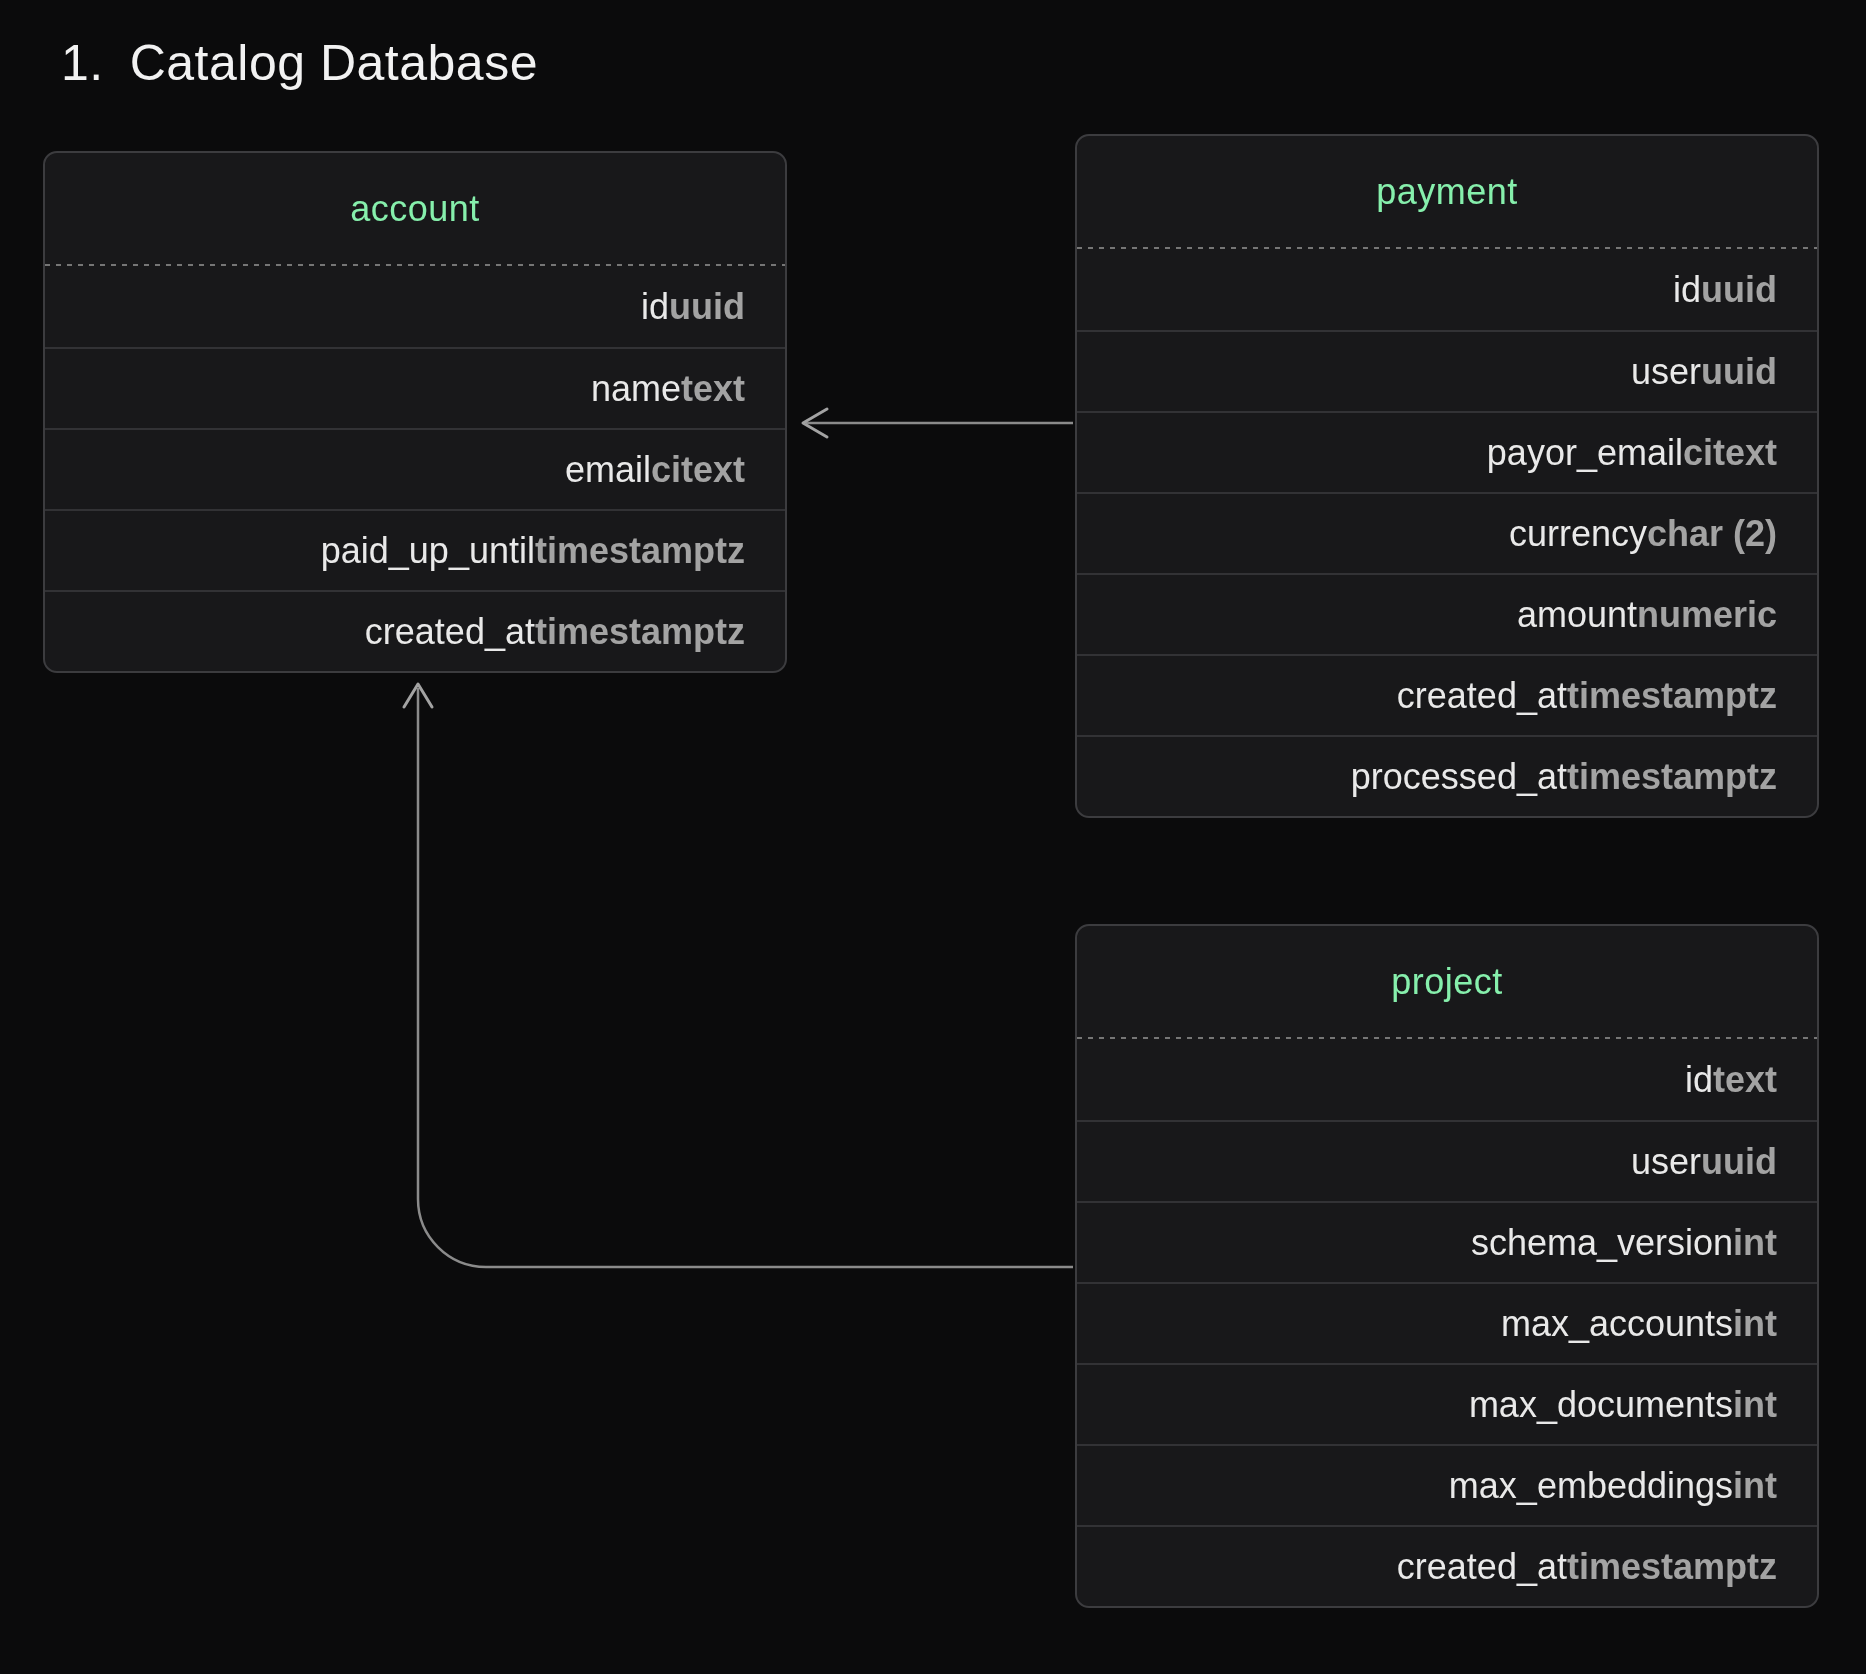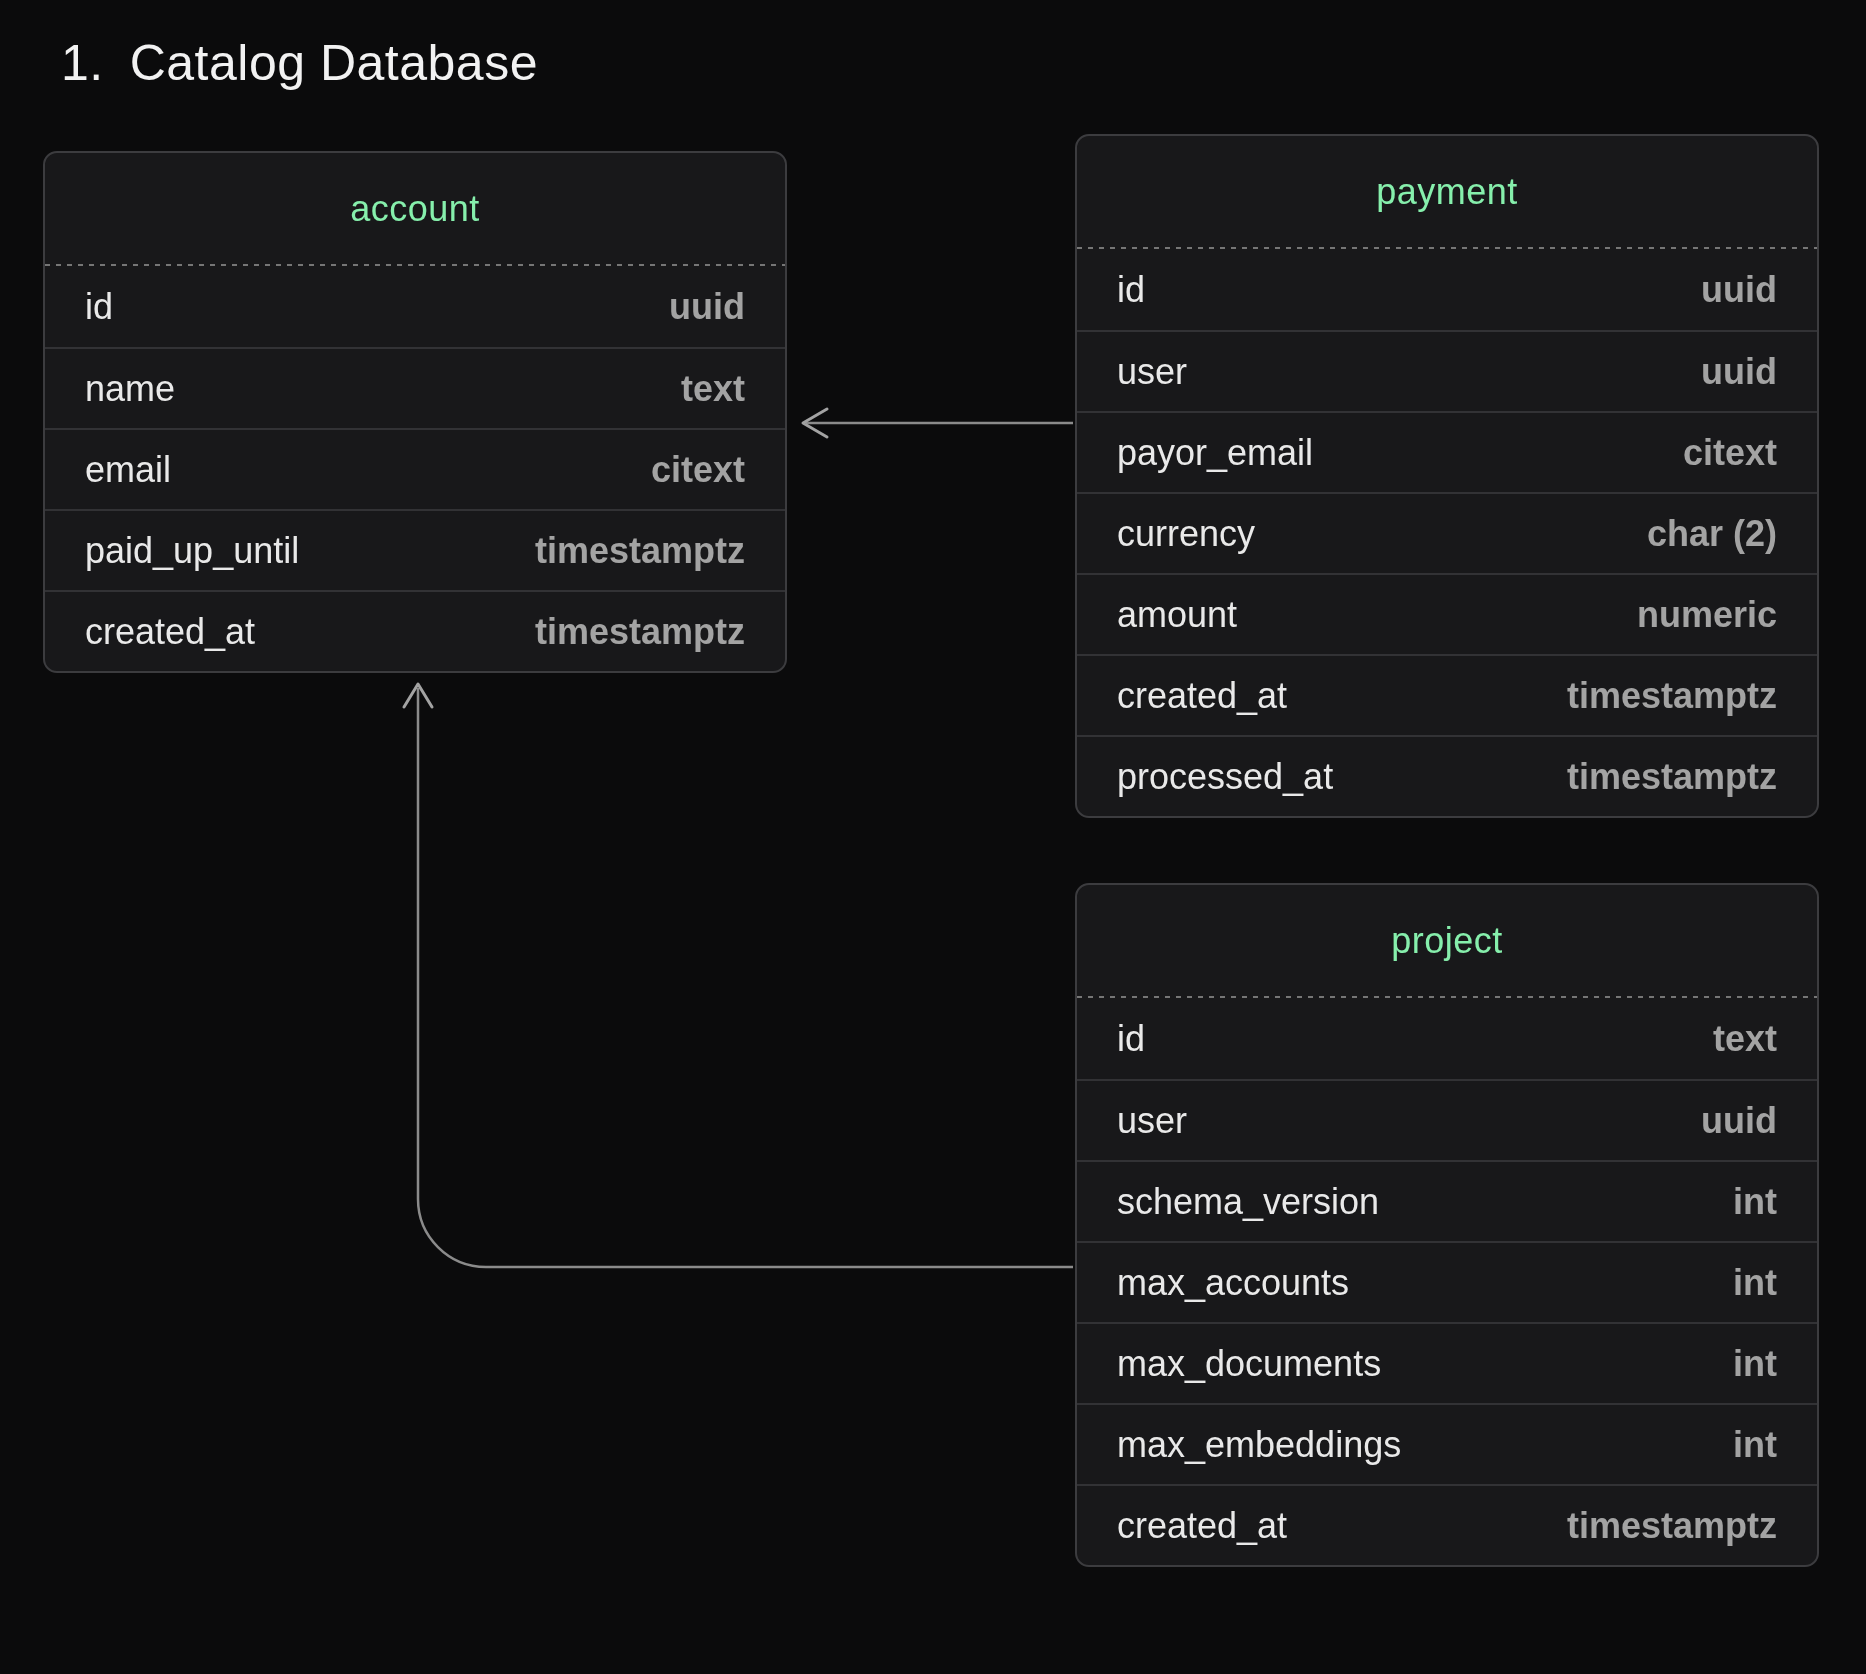--- a/index.html
+++ b/index.html
@@ -29,21 +29,21 @@
   .thead{
     height:111px;display:flex;align-items:center;justify-content:center;
     font-size:36px;color:#86efac;letter-spacing:.5px;
   }
   .dash{
     height:2px;width:100%;
     background:repeating-linear-gradient(90deg,#767676 0 5px,transparent 5px 11px);
   }
   .row{
     height:81px;box-sizing:border-box;
-    display:flex;align-items:center;justify-content:space-between;
+    display:flex;align-items:center;justify-content:flex-end;
     padding:0 40px;
     border-top:2px solid #323235;
     font-size:36px;color:#e9e9e9;
   }
   .row:first-child{border-top:none;}
   .row .ftype{color:#a3a3a3;text-align:right;font-weight:bold;}
 </style>
 </head>
 <body>
 
@@ -117,21 +117,21 @@
           <span>created_at</span>
           <span class="ftype">timestamptz</span>
         </div>
         <div class="row">
           <span>processed_at</span>
           <span class="ftype">timestamptz</span>
         </div>
       </div>
   </div>
 
-  <div class="etable" style="left:1075px;top:883px;">
+  <div class="etable" style="left:1075px;top:924px;">
     <div class="thead">project</div>
     <div class="dash"></div>
     <div class="rows">
         <div class="row">
           <span>id</span>
           <span class="ftype">text</span>
         </div>
         <div class="row">
           <span>user</span>
           <span class="ftype">uuid</span>

